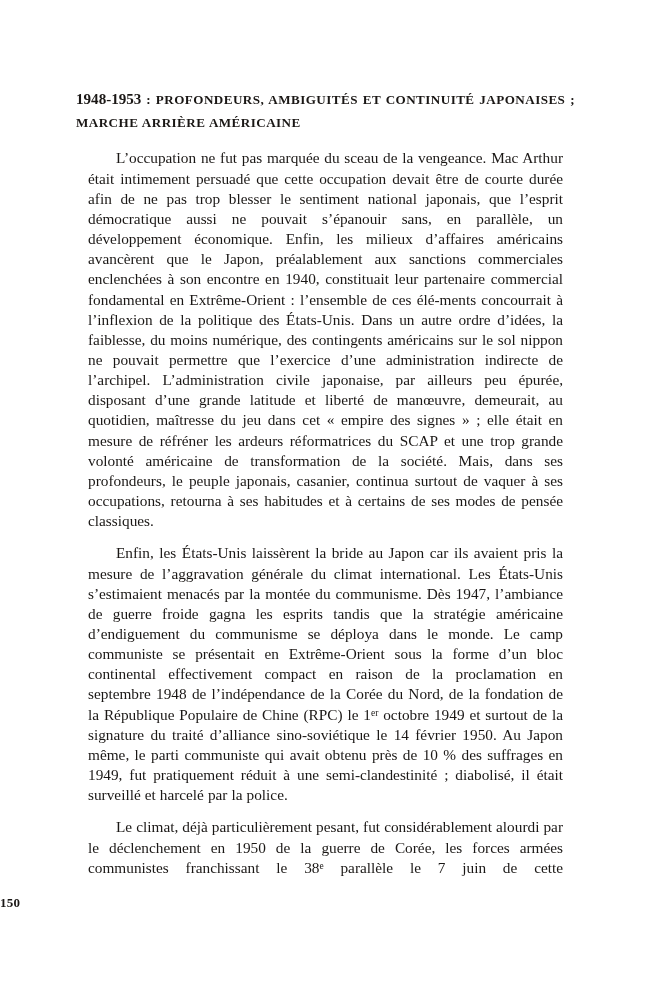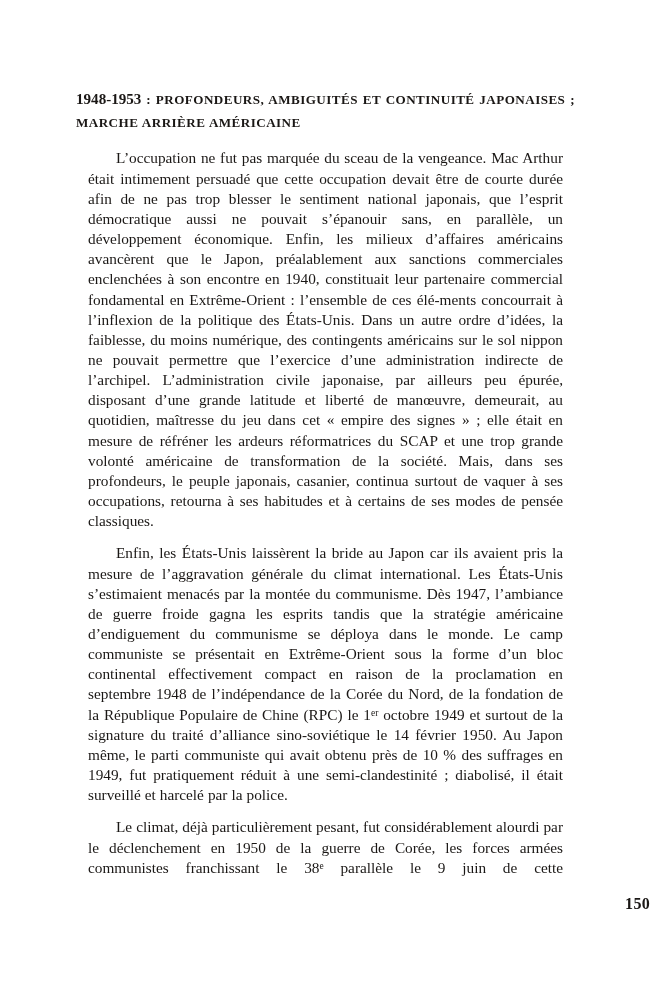--- a/index.html
+++ b/index.html
@@ -67,38 +67,38 @@
     vertical-align: 0.45em;
     line-height: 0;
   }
 
   
   .folio {
     position: absolute;
     left: 0;
     top: 895px;
     width: 650px;
-    text-align: right;
-    font-size: 16px;
+    text-align: left;
+    font-size: 13px;
     font-weight: bold;
     letter-spacing: 0.3px;
   }
 </style>
 </head>
 <body>
 
 <div class="page">
 
   <div class="text-block">
 
     <h2 class="section-heading"><span class="years">1948-1953</span><span class="smallcaps"> : </span><span class="smallcaps">PROFONDEURS, AMBIGUITÉS ET CONTINUITÉ JAPONAISES ; MARCHE ARRIÈRE AMÉRICAINE</span></h2>
 
     <p class="body"><span>L’occupation ne fut pas marquée du sceau de la vengeance. Mac Arthur était intimement persuadé que cette occupation devait être de courte durée afin de ne pas trop blesser le sentiment national japonais, que l’esprit démocratique aussi ne pouvait s’épanouir sans, en parallèle, un développement économique. Enfin, les milieux d’affaires américains avancèrent que le Japon, préalablement aux sanctions commerciales enclenchées à son encontre en 1940, constituait leur partenaire commercial fondamental en Extrême-Orient : l’ensemble de ces élé-ments concourrait à l’inflexion de la politique des États-Unis. Dans un autre ordre d’idées, la faiblesse, du moins numérique, des contingents américains sur le sol nippon ne pouvait permettre que l’exercice d’une administration indirecte de l’archipel. L’administration civile japonaise, par ailleurs peu épurée, disposant d’une grande latitude et liberté de manœuvre, demeurait, au quotidien, maîtresse du jeu dans cet « empire des signes » ; elle était en mesure de réfréner les ardeurs réformatrices du SCAP et une trop grande volonté américaine de transformation de la société. Mais, dans ses profondeurs, le peuple japonais, casanier, continua surtout de vaquer à ses occupations, retourna à ses habitudes et à certains de ses modes de pensée classiques.</span></p>
 
     <p class="body"><span>Enfin, les États-Unis laissèrent la bride au Japon car ils avaient pris la mesure de l’aggravation générale du climat international. Les États-Unis s’estimaient menacés par la montée du communisme. Dès 1947, l’ambiance de guerre froide gagna les esprits tandis que la stratégie américaine d’endiguement du communisme se déploya dans le monde. Le camp communiste se présentait en Extrême-Orient sous la forme d’un bloc continental effectivement compact en raison de la proclamation en septembre 1948 de l’indépendance de la Corée du Nord, de la fondation de la République Populaire de Chine (RPC) le </span><span>1</span><sup>er</sup><span> octobre 1949 et surtout de la signature du traité d’alliance sino-soviétique le 14 février 1950. Au Japon même, le parti communiste qui avait obtenu près de 10 % des suffrages en 1949, fut pratiquement réduit à une semi-clandestinité ; diabolisé, il était surveillé et harcelé par la police.</span></p>
 
-    <p class="body last-justified"><span>Le climat, déjà particulièrement pesant, fut considérablement alourdi par le déclenchement en 1950 de la guerre de Corée, les forces armées communistes franchissant le 38</span><sup>e</sup><span> parallèle le 9 juin de cette</span></p>
+    <p class="body last-justified"><span>Le climat, déjà particulièrement pesant, fut considérablement alourdi par le déclenchement en 1950 de la guerre de Corée, les forces armées communistes franchissant le 38</span><sup>e</sup><span> parallèle le 7 juin de cette</span></p>
 
   </div>
 
   <div class="folio">150</div>
 
 </div>
 
 </body></html>

